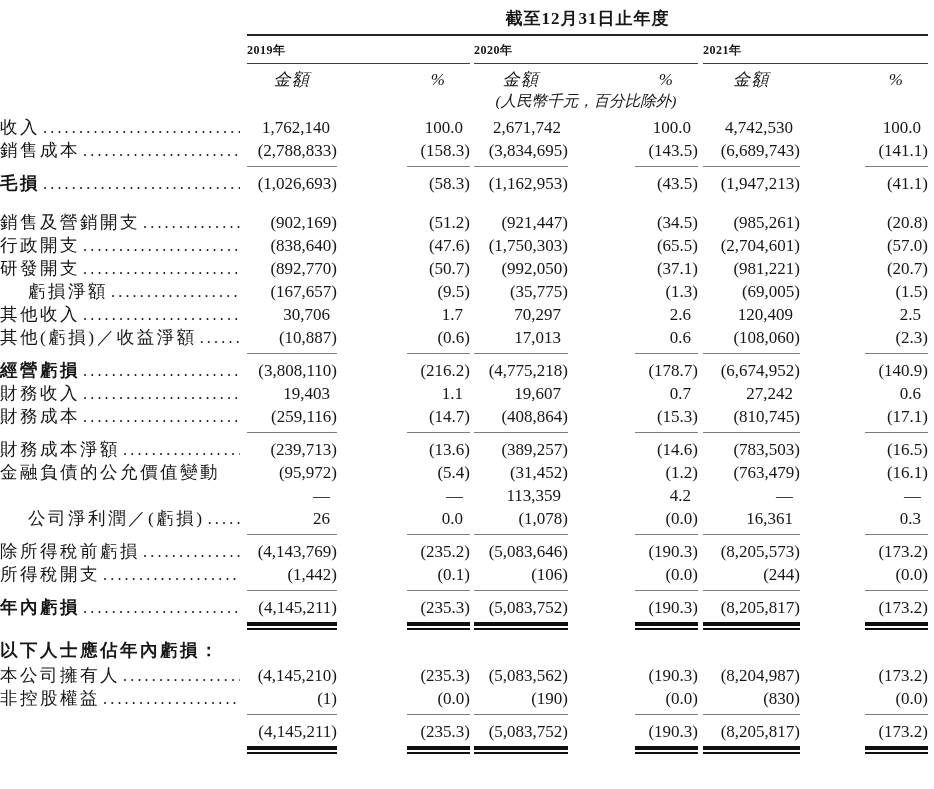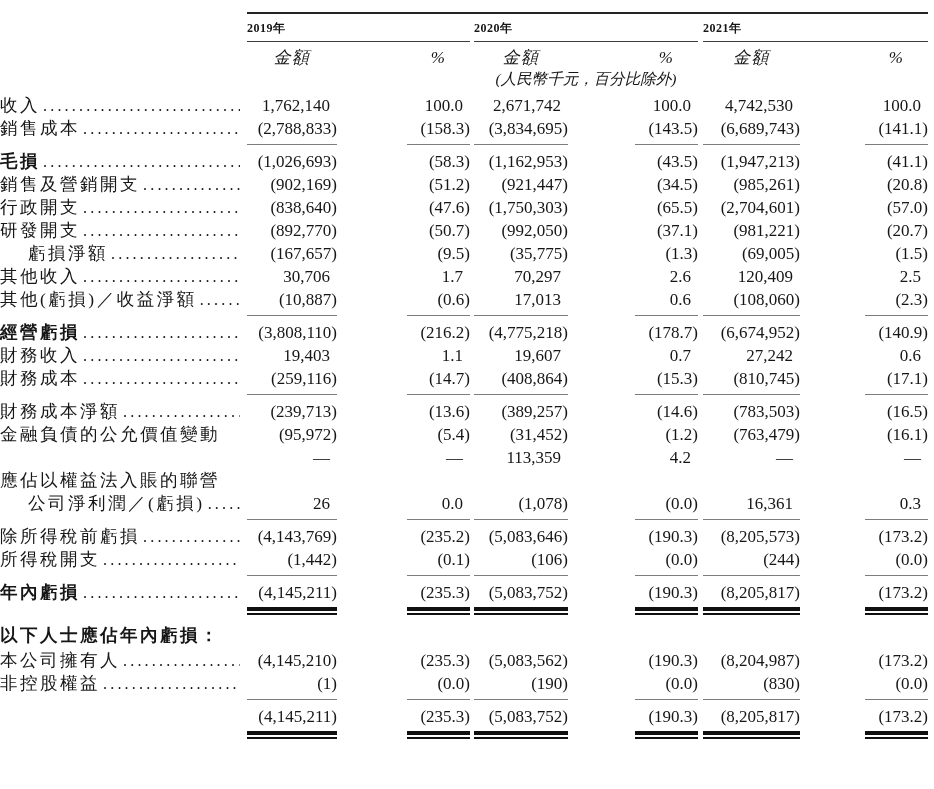--- a/index.html
+++ b/index.html
@@ -76,20 +76,23 @@
     border-top:4.5px solid #101010;
     border-bottom:2px solid #101010;
     height:2.5px;
   }
 </style>
 </head>
 <body>
 
 <div class="page">
 
+  <div class="row title-row">
+    <div class="title">截至12月31日止年度</div>
+  </div>
 
   <div class="row top-rule-row">
     <div class="seg"></div>
   </div>
 
   <div class="row year-row">
     <div class="year" style="grid-column:2/5">2019年</div>
     <div class="year" style="grid-column:6/9">2020年</div>
     <div class="year" style="grid-column:10/13">2021年</div>
   </div>
@@ -167,21 +170,21 @@
       <div class="row data-row">
         <div class="label-cell">
           <div class="lbl-line">
             <span class="lbl-text">銷售及營銷開支</span>
             <span class="leader">............................................................</span>
           </div>
         </div>
         <div class="num-cell" style="grid-column: 2;">(902,169)</div>
         <div class="num-cell" style="grid-column: 4;">(51.2)</div>
         <div class="num-cell" style="grid-column: 6;">(921,447)</div>
-        <div class="num-cell" style="grid-column: 8;">(34.5)</div>
+        <div class="num-cell" style="grid-column: 8; margin-top: 16px;">(34.5)</div>
         <div class="num-cell" style="grid-column: 10;">(985,261)</div>
         <div class="num-cell" style="grid-column: 12;">(20.8)</div>
       </div>
       <div class="row data-row">
         <div class="label-cell">
           <div class="lbl-line">
             <span class="lbl-text">行政開支</span>
             <span class="leader">............................................................</span>
           </div>
         </div>
@@ -336,23 +339,20 @@
       <div class="row data-row">
         <div class="num-cell pad" style="grid-column: 2;">—</div>
         <div class="num-cell pad" style="grid-column: 4;">—</div>
         <div class="num-cell pad" style="grid-column: 6;">113,359</div>
         <div class="num-cell pad" style="grid-column: 8;">4.2</div>
         <div class="num-cell pad" style="grid-column: 10;">—</div>
         <div class="num-cell pad" style="grid-column: 12;">—</div>
       </div>
       <div class="row data-row">
         <div class="label-cell">
-          <div class="lbl-line">
-            <span class="lbl-text">應佔以權益法入賬的聯營</span>
-          </div>
           <div class="lbl-line indent">
             <span class="lbl-text">公司淨利潤／(虧損)</span>
             <span class="leader">............................................................</span>
           </div>
         </div>
         <div class="num-cell pad" style="grid-column: 2;">26</div>
         <div class="num-cell pad" style="grid-column: 4;">0.0</div>
         <div class="num-cell" style="grid-column: 6;">(1,078)</div>
         <div class="num-cell" style="grid-column: 8;">(0.0)</div>
         <div class="num-cell pad" style="grid-column: 10;">16,361</div>

